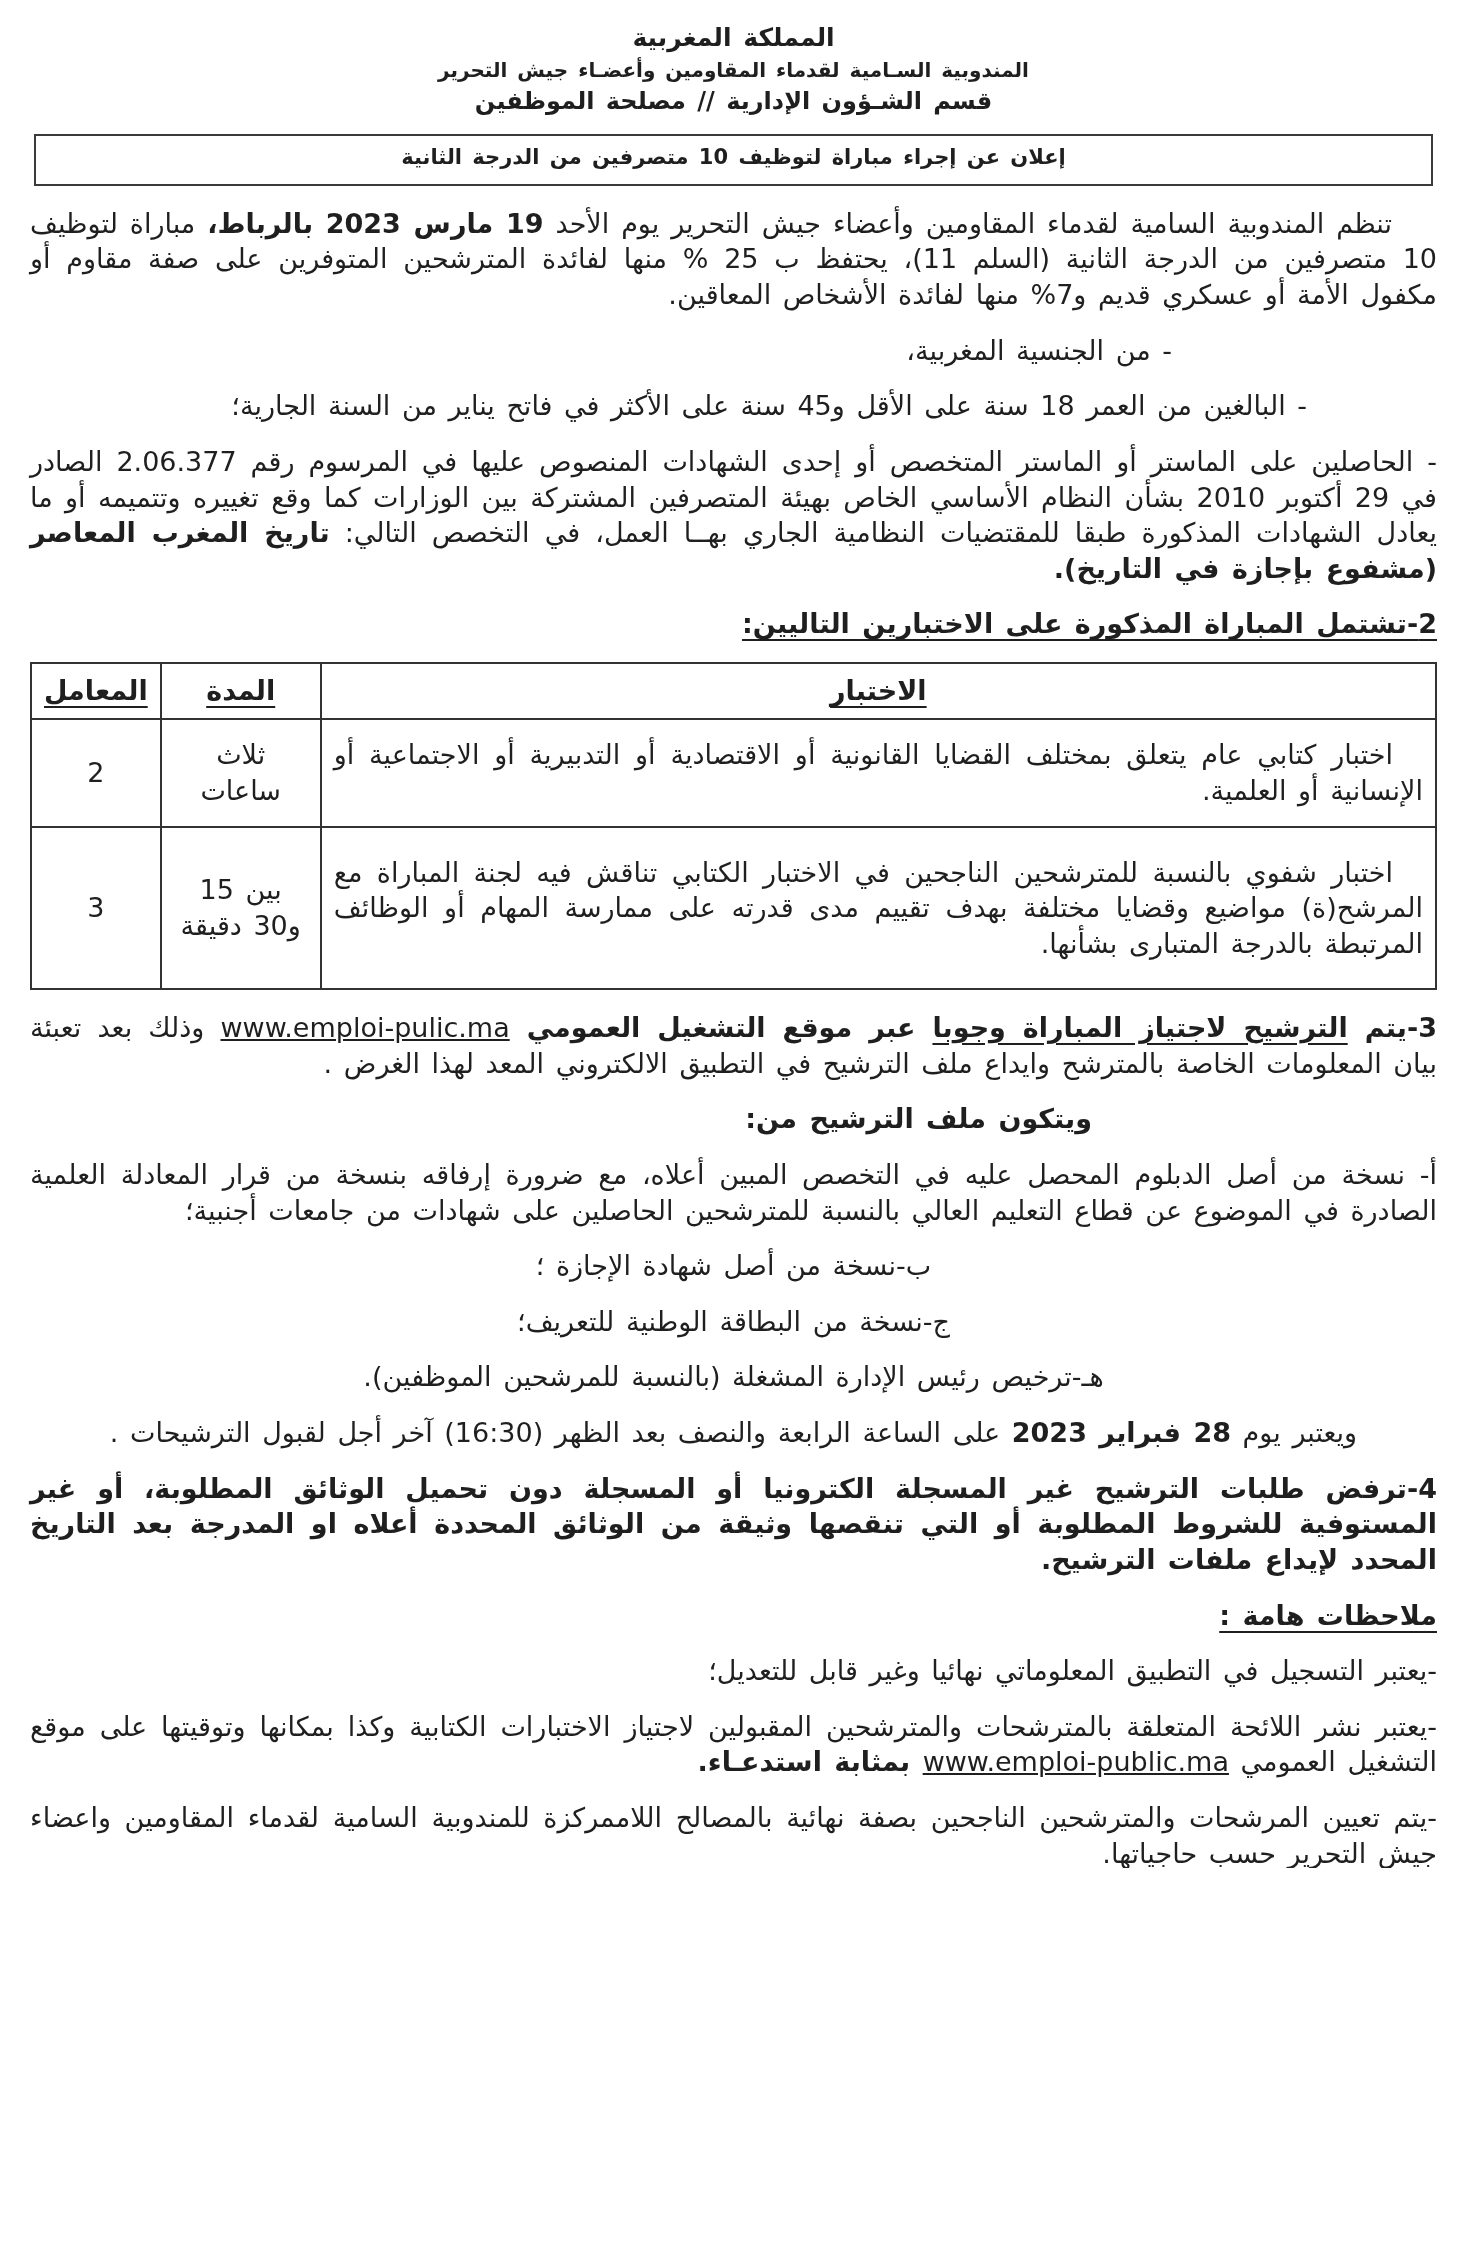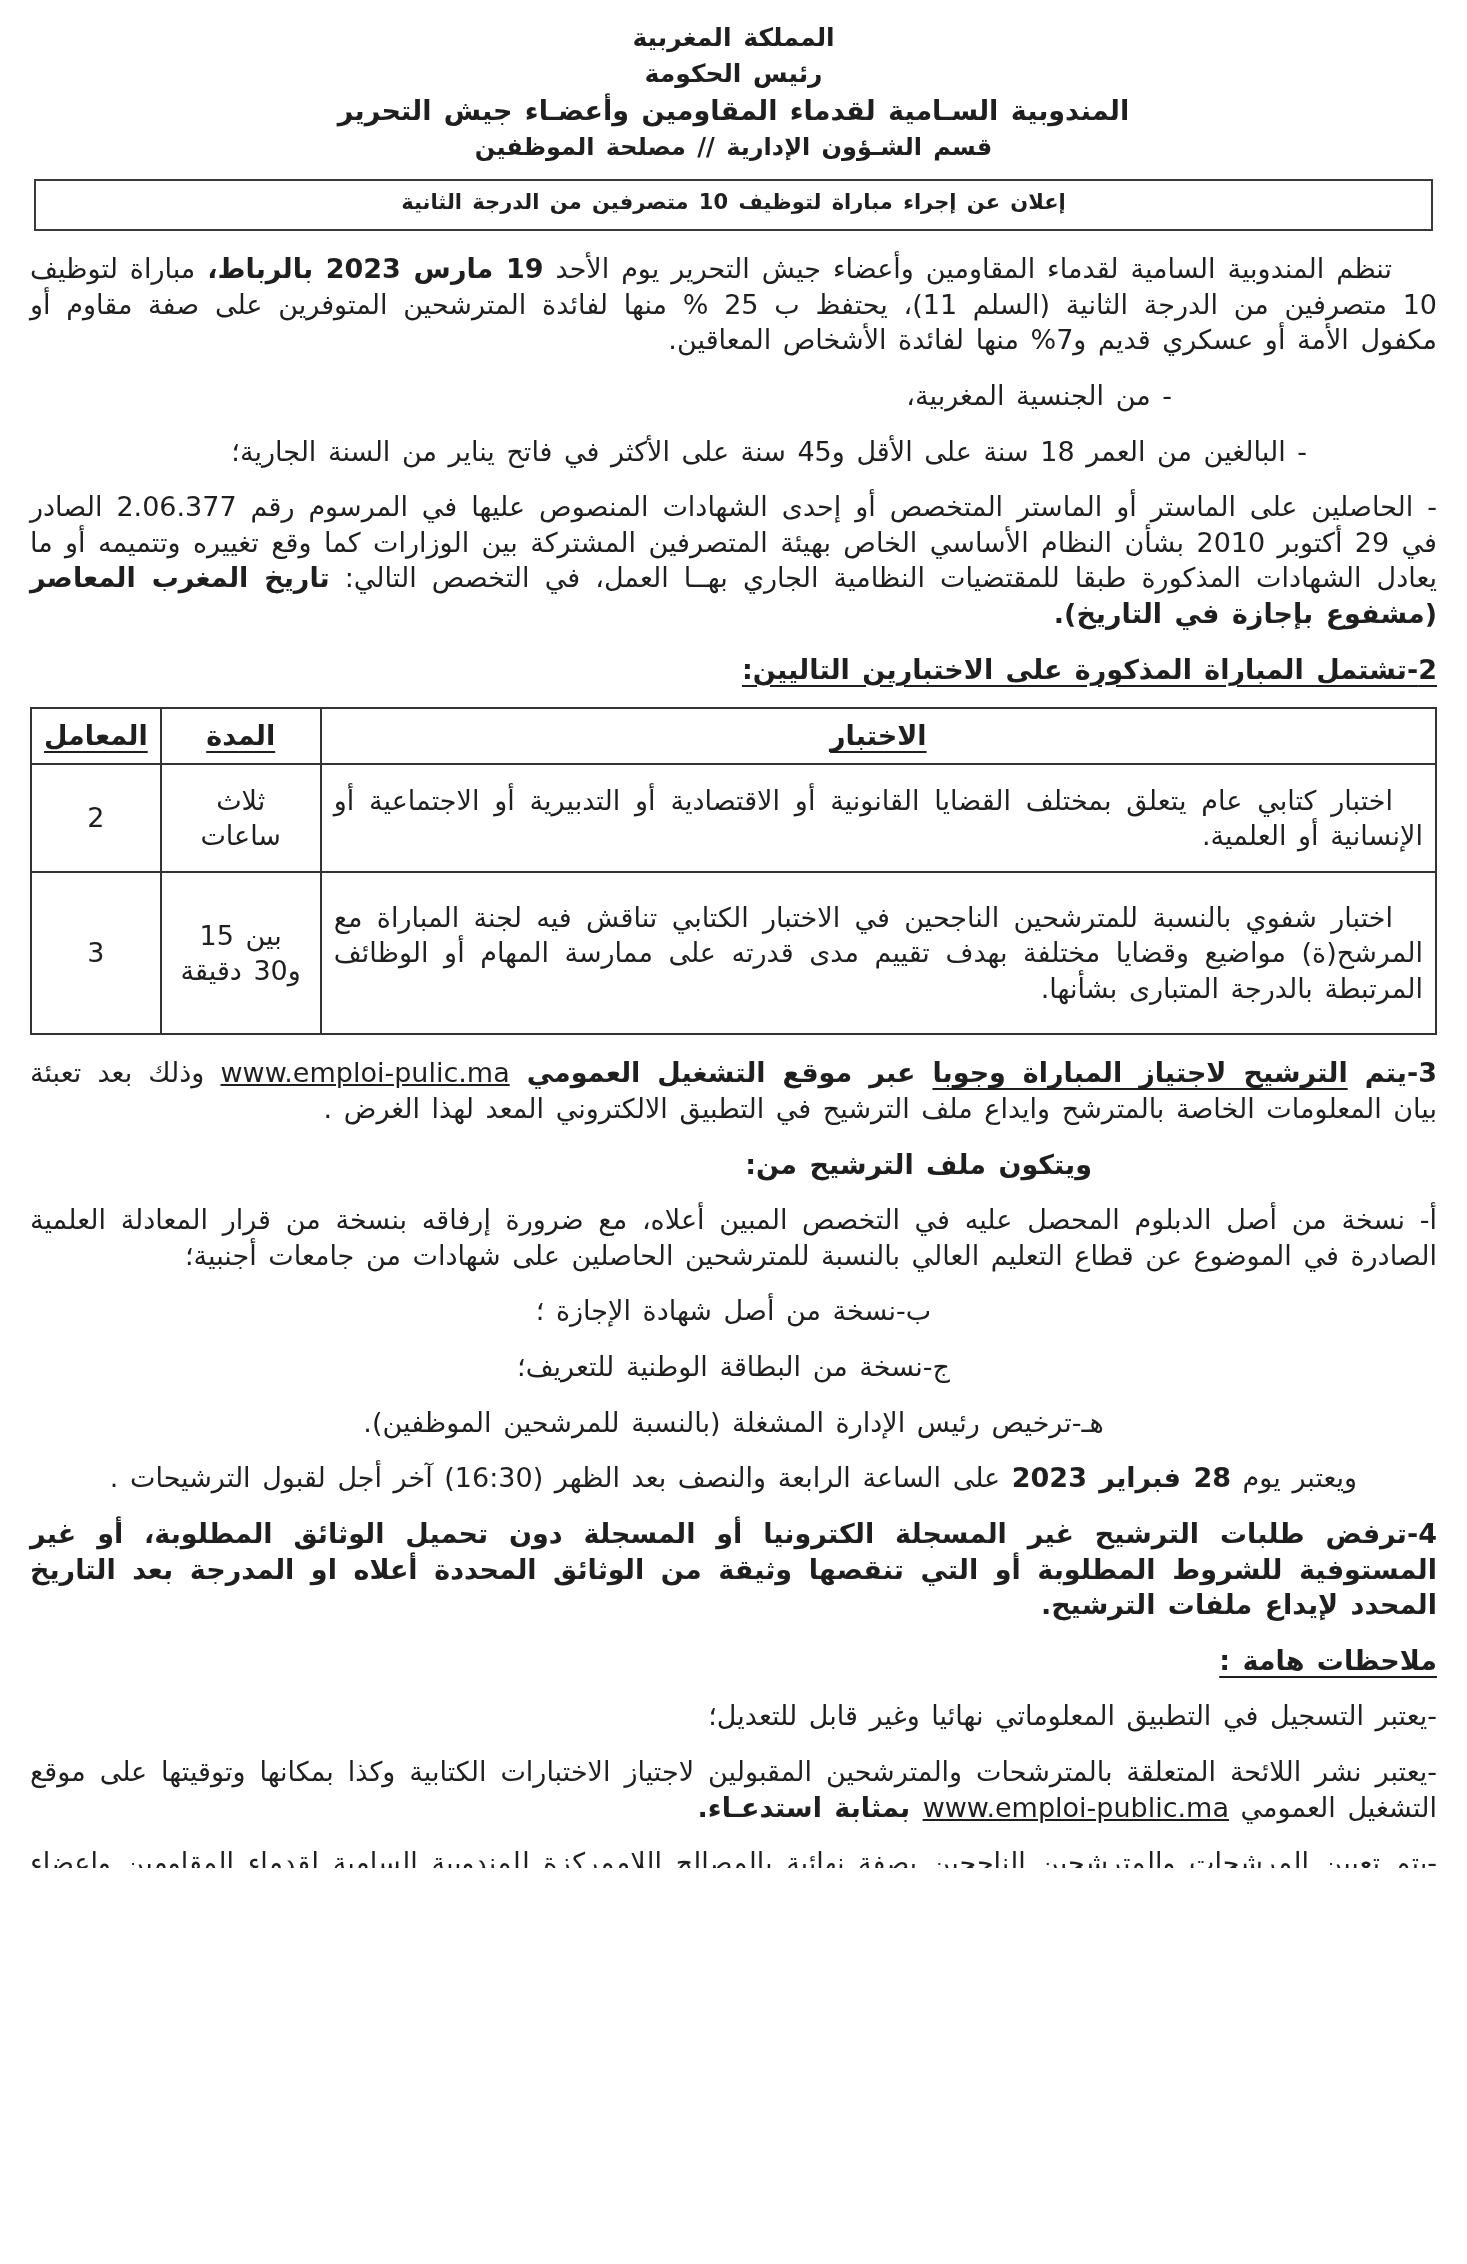--- a/index.html
+++ b/index.html
@@ -17,21 +17,21 @@
     direction: rtl;
     overflow: hidden;
     font-size: 27px;
     line-height: 1.32;
     word-spacing: 3px;
   }
   .hdr { text-align: center; font-weight: bold; }
   .hdr div { margin: 3px 0; }
   .hdr .hl1 { font-size: 25px; }
   .hdr .hl2 { font-size: 25px; }
-  .hdr .hl3 { font-size: 27px; }
+  .hdr .hl3 { font-size: 20px; }
   .hdr .hl4 { font-size: 24px; text-align: center; }
 
   .title-box {
     margin: 16px 4px 12px 4px;
     border: 2px solid #3a3a3a;
     padding: 8px 12px 12px 12px;
     text-align: center;
     font-weight: bold;
     font-size: 21px;
   }
@@ -82,21 +82,20 @@
   }
   .stamp svg text { font-family: "DejaVu Sans", sans-serif; }
 </style>
 </head>
 <body>
 
 <div class="page">
 
   <div class="hdr">
     <div class="hl1">المملكة المغربية</div>
-    <div class="hl2">رئيس الحكومة</div>
     <div class="hl3">المندوبية السـامية لقدماء المقاومين وأعضـاء جيش التحرير</div>
     <div class="hl4">قسم الشـؤون الإدارية // مصلحة الموظفين</div>
   </div>
 
   <div class="title-box">
     <span>إعلان عن إجراء مباراة لتوظيف 10 متصرفين من الدرجة الثانية</span>
   </div>
 
   <p class="indent"><span>تنظم المندوبية السامية لقدماء المقاومين وأعضاء جيش التحرير يوم الأحد </span><span class="b">19 مارس 2023 بالرباط،</span><span> مباراة لتوظيف 10 متصرفين من الدرجة الثانية (السلم 11)، يحتفظ ب 25 % منها لفائدة المترشحين المتوفرين على صفة مقاوم أو مكفول الأمة أو عسكري قديم و7% منها لفائدة الأشخاص المعاقين.</span></p>
 

